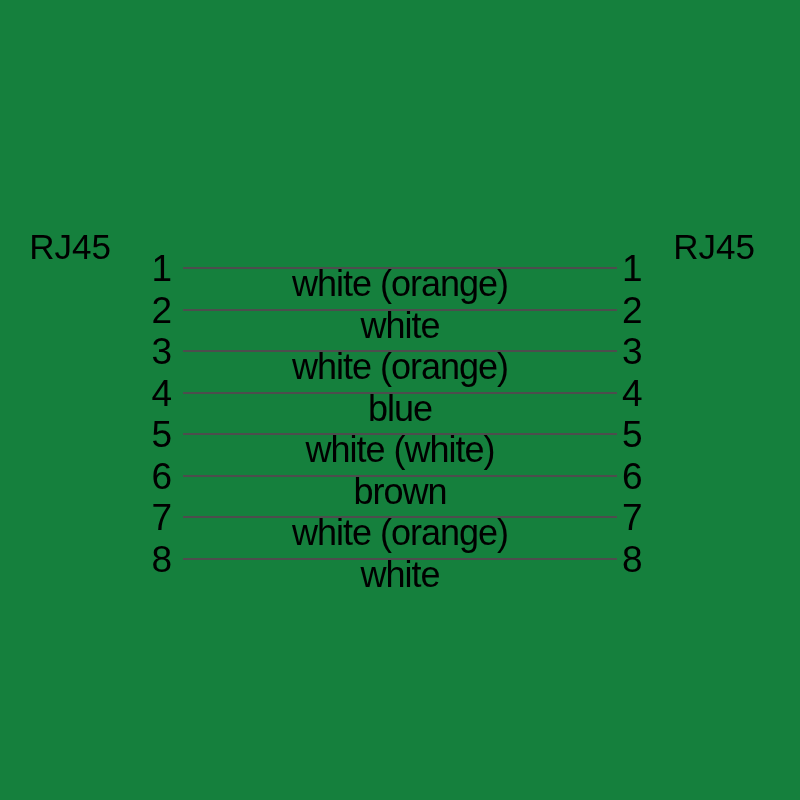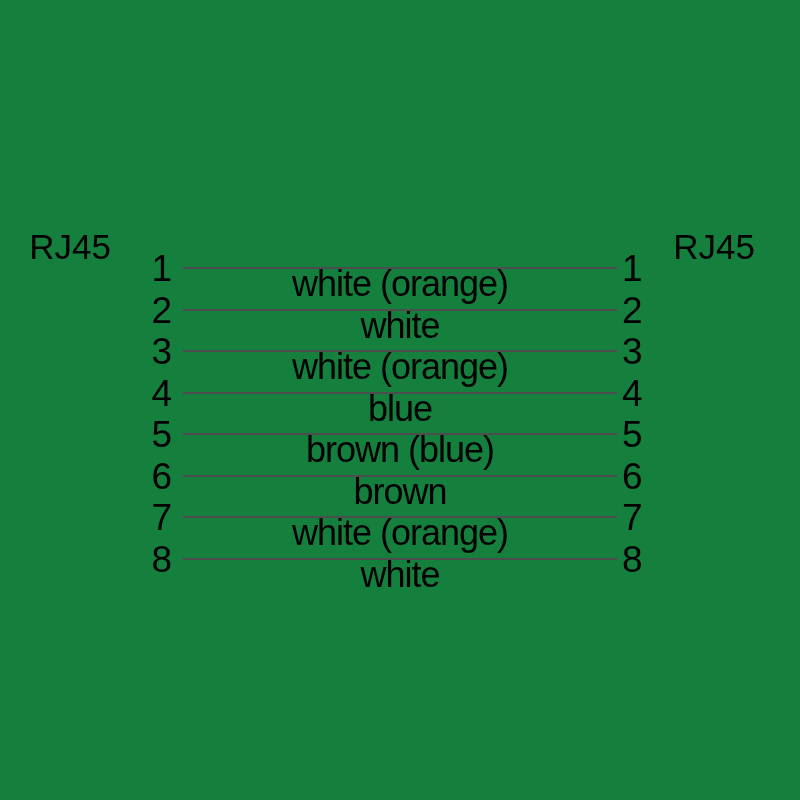--- a/index.html
+++ b/index.html
@@ -96,21 +96,21 @@
 
   <div class="wire-row" style="--y:393px">
     <span class="pin pin-left">4</span>
     <span class="wire-label">blue</span>
     <div class="wire-line"></div>
     <span class="pin pin-right">4</span>
   </div>
 
   <div class="wire-row" style="--y:434px">
     <span class="pin pin-left">5</span>
-    <span class="wire-label">brown (blue)</span>
+    <span class="wire-label">white (white)</span>
     <div class="wire-line"></div>
     <span class="pin pin-right">5</span>
   </div>
 
   <div class="wire-row" style="--y:476px">
     <span class="pin pin-left">6</span>
     <span class="wire-label">brown</span>
     <div class="wire-line"></div>
     <span class="pin pin-right">6</span>
   </div>

